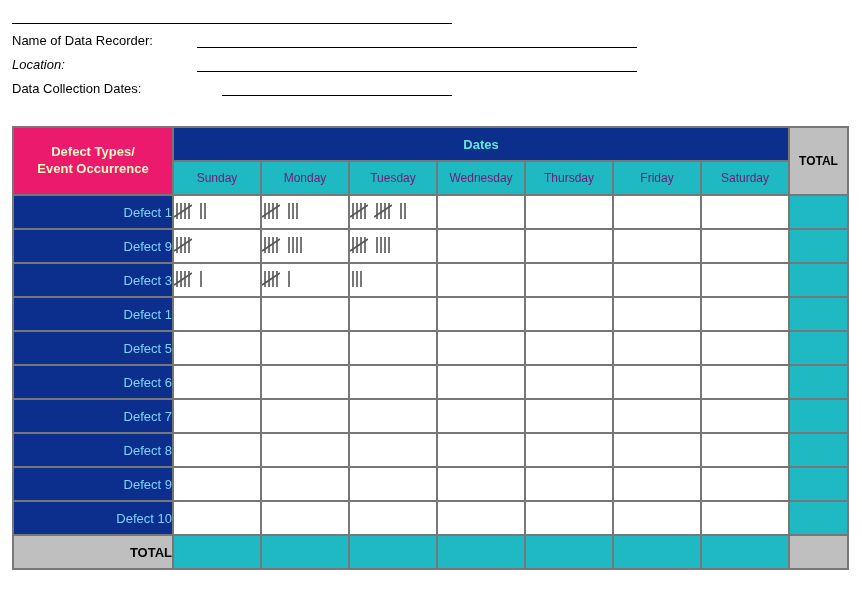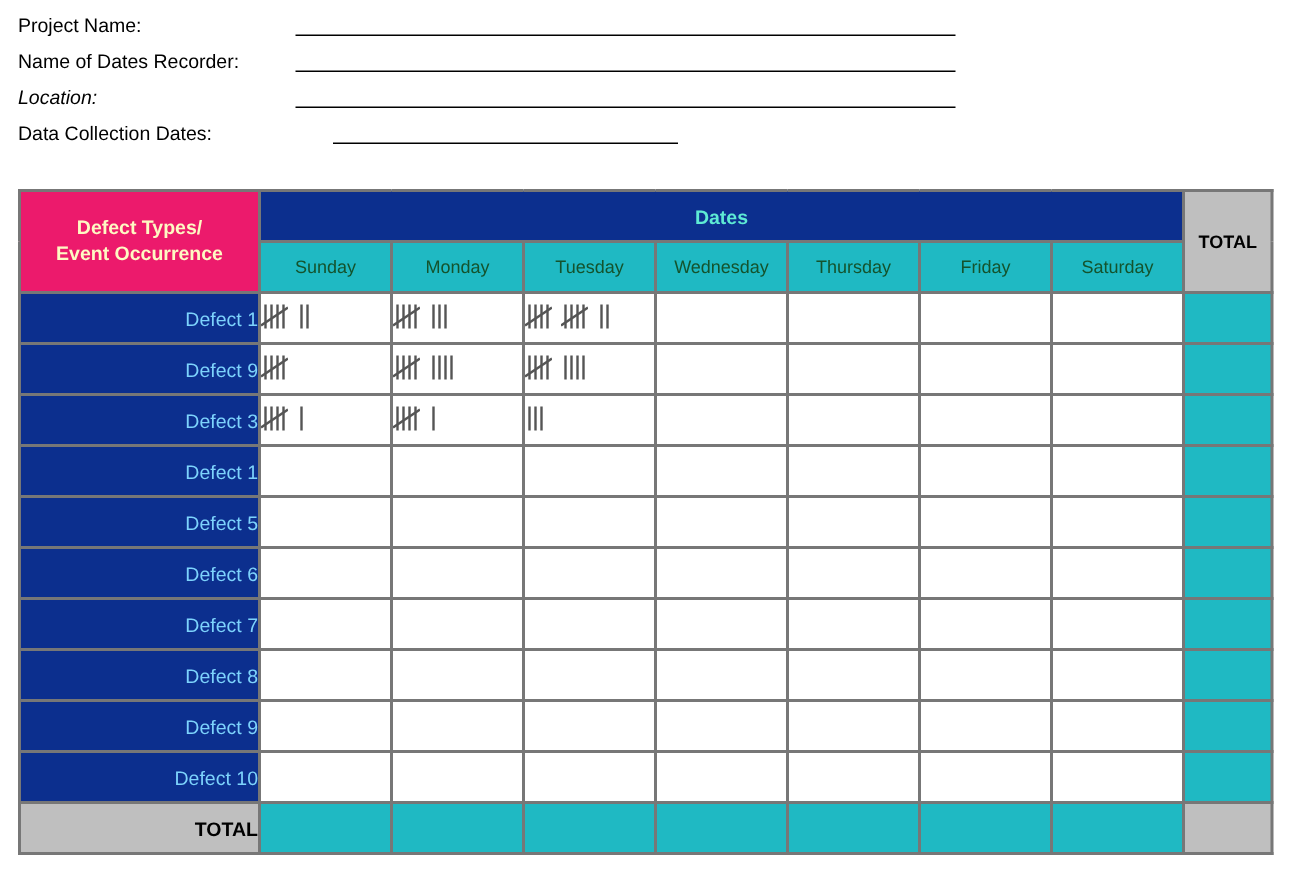--- a/index.html
+++ b/index.html
@@ -42,21 +42,21 @@
     line-height: 1.3;
   }
   .dates-header {
     background: #0c2f8e;
     color: #5eead4;
     font-weight: bold;
     text-align: center;
   }
   .day-header {
     background: #1fb9c3;
-    color: #14532d;
+    color: #701a75;
     font-weight: normal;
     text-align: center;
     font-size: 12px;
   }
   .total-col-header {
     background: #bfbfbf;
     color: #000;
     font-weight: bold;
     text-align: center;
     font-size: 12px;
@@ -99,25 +99,24 @@
   .tally-group {
     display: inline-block;
   }
   svg.tally-svg { display: block; }
 </style>
 </head>
 <body>
 
 <div class="form-section">
   <div class="form-row">
-    <div class="form-label" style="min-width:185px;">Project Name:</div>
     <div class="form-line line-long"></div>
   </div>
   <div class="form-row">
-    <div class="form-label" style="min-width:185px;">Name of Dates Recorder:</div>
+    <div class="form-label" style="min-width:185px;">Name of Data Recorder:</div>
     <div class="form-line line-long"></div>
   </div>
   <div class="form-row">
     <div class="form-label" style="min-width:185px;font-style:italic;">Location:</div>
     <div class="form-line line-long"></div>
   </div>
   <div class="form-row">
     <div class="form-label" style="min-width:210px;">Data Collection Dates:</div>
     <div class="form-line line-short"></div>
   </div>

